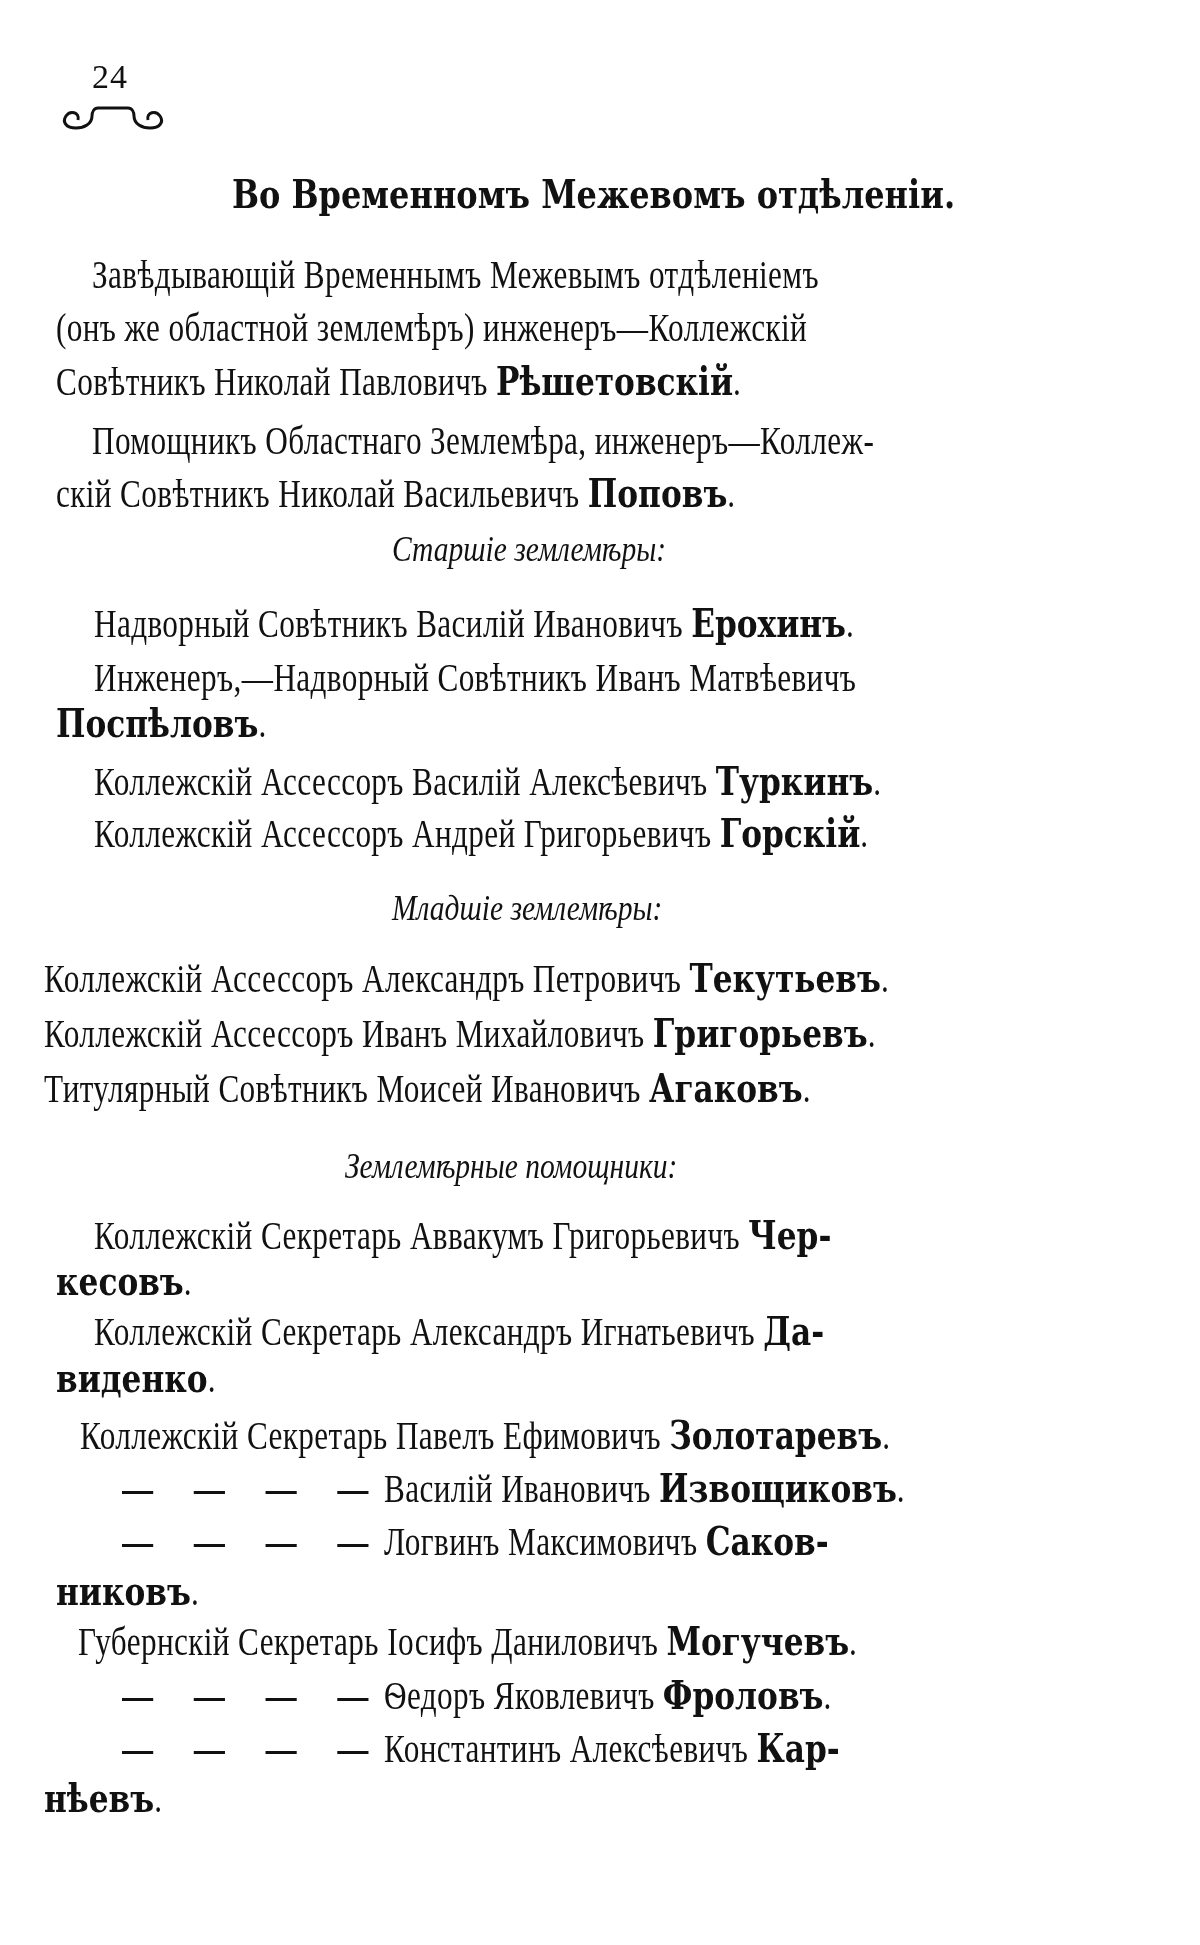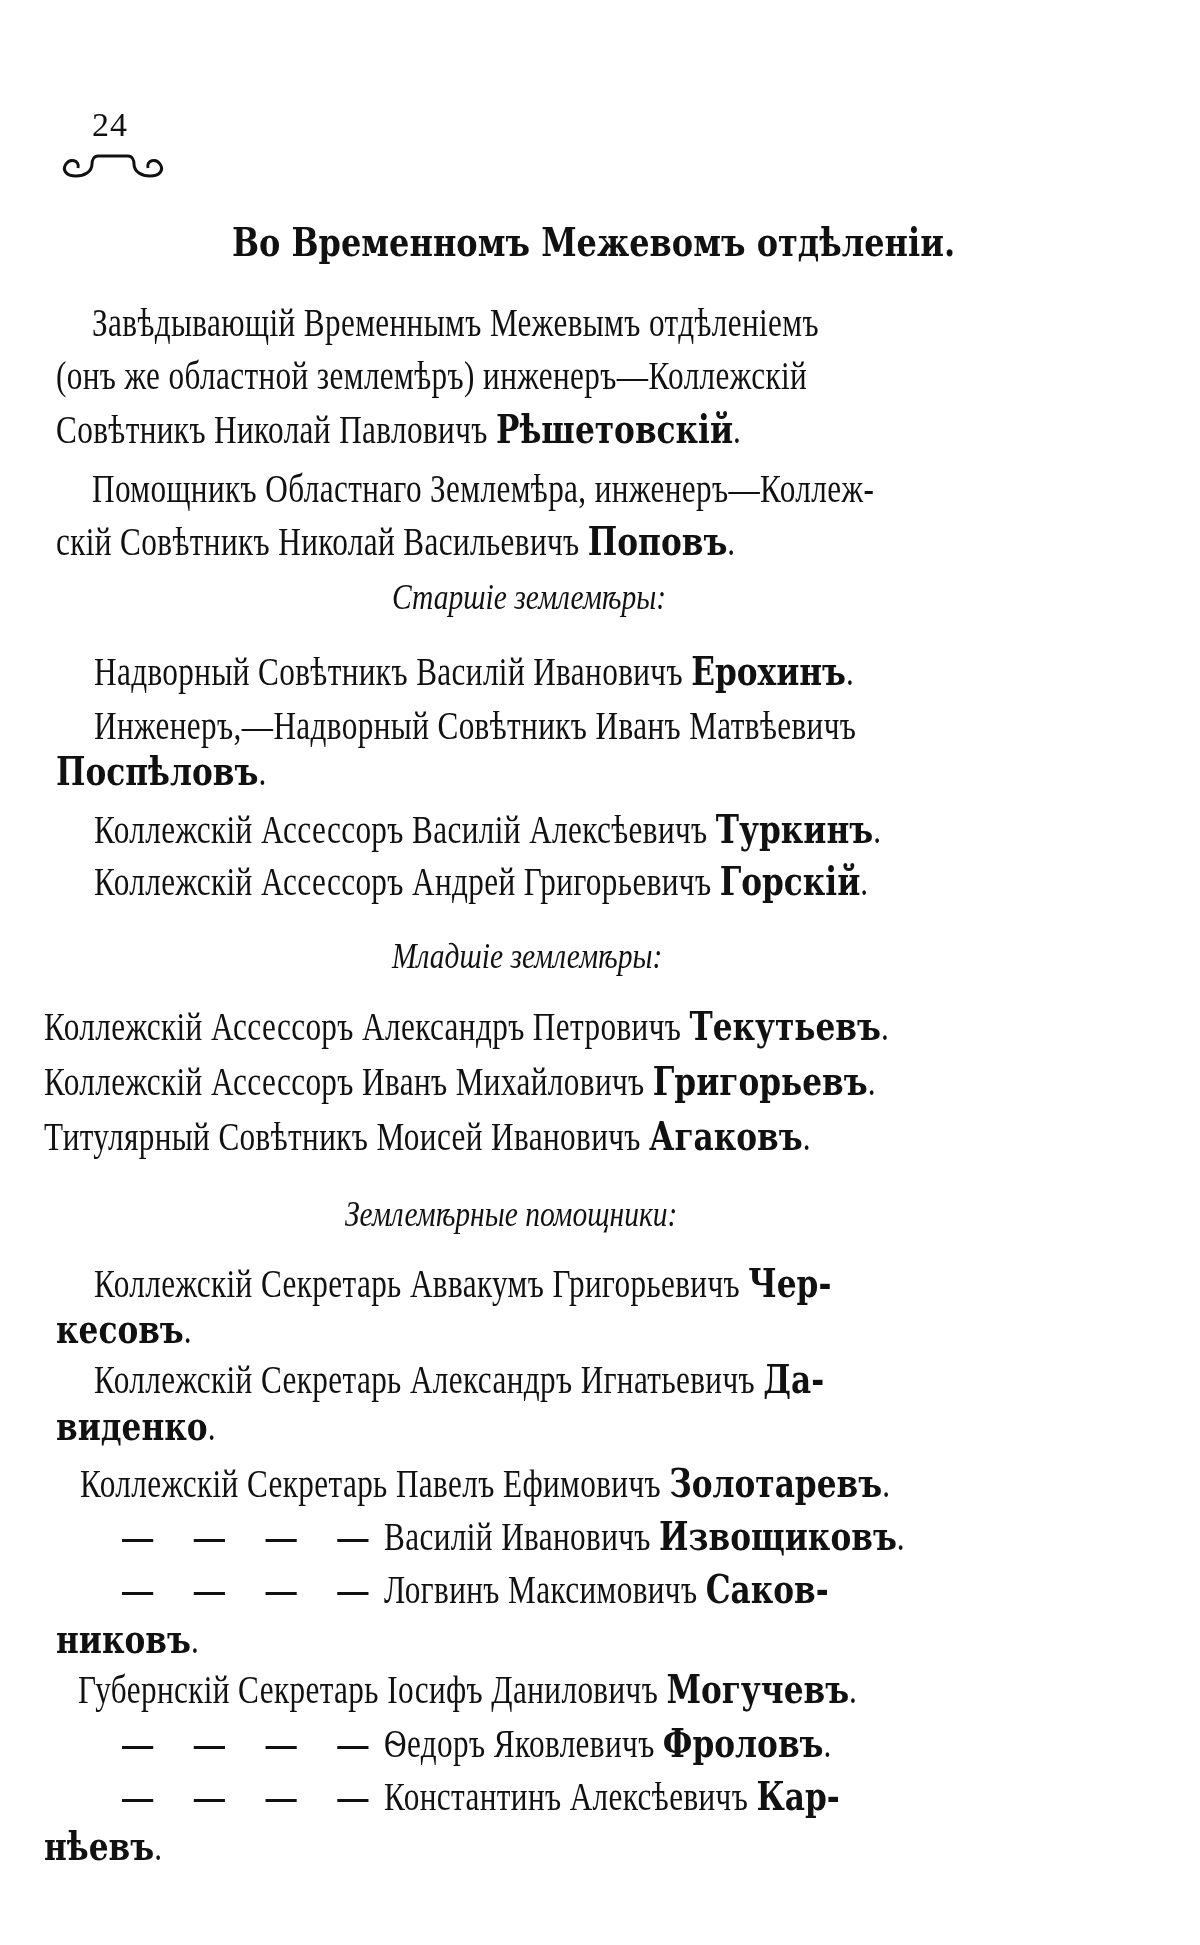--- a/index.html
+++ b/index.html
@@ -13,21 +13,20 @@
       position: relative;
       overflow: hidden;
       color: #111111;
       font-family: "Liberation Serif", "DejaVu Serif", serif;
     }
     .page {
       position: absolute;
       left: 0; top: 0;
       width: 1200px;
       height: 1750px;
-      margin-top: 48px;
     }
     .page-number {
       position: absolute;
       left: 92px;
       top: 58px;
       font-size: 34px;
       font-family: "Liberation Serif", serif;
       letter-spacing: 1px;
     }
     .ornament {

